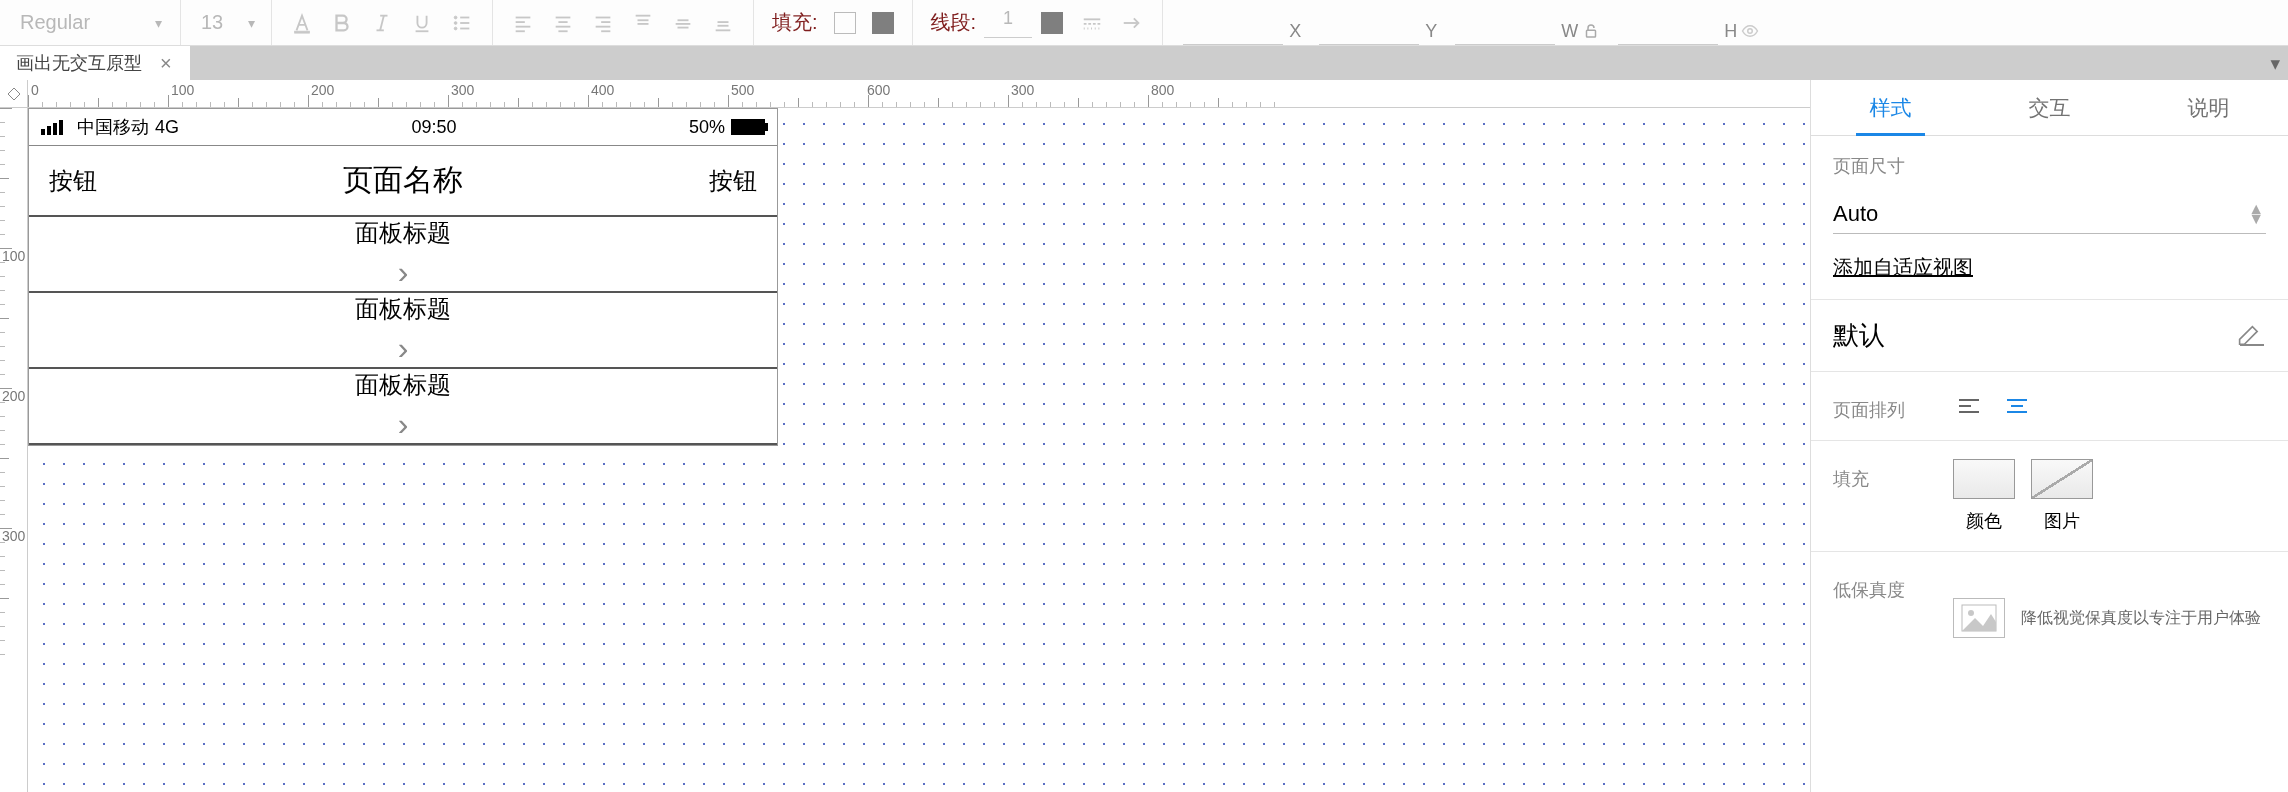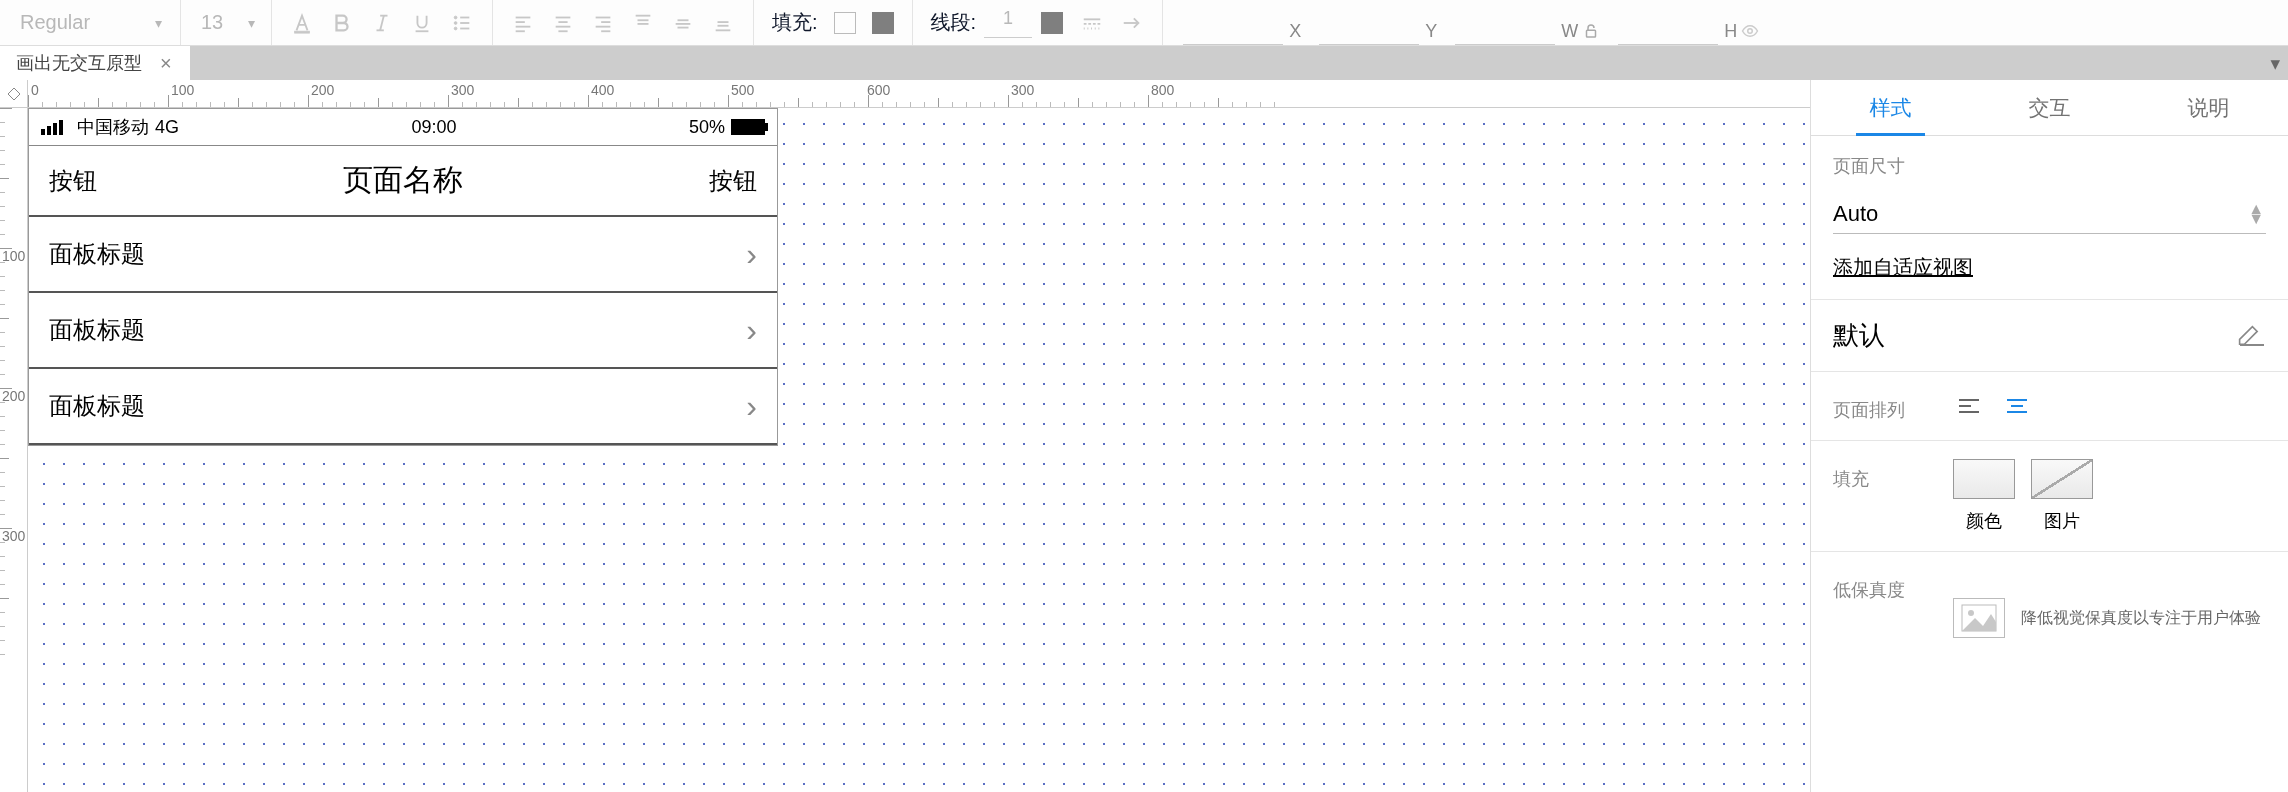--- a/index.html
+++ b/index.html
@@ -7,21 +7,21 @@
 
 
 .toolbar { height: 46px; display: flex; align-items: flex-end; border-bottom: 1px solid #ddd; background: #fdfdfd; }
 .tb-group { display: flex; align-items: center; height: 100%; padding: 0 10px; border-right: 1px solid #e4e4e4; }
 .font-select { width: 160px; height: 34px; display: flex; align-items: center; padding: 0 10px; color: #b8b8b8; font-size: 20px; position: relative; }
 .font-select .caret { position: absolute; right: 8px; font-size: 14px; color: #b8b8b8; }
 .size-select { width: 70px; height: 34px; display: flex; align-items: center; padding: 0 10px; color: #b8b8b8; font-size: 20px; position: relative; }
 .size-select .caret { position: absolute; right: 6px; font-size: 14px; color: #b8b8b8; }
 .tb-btn { width: 36px; height: 36px; display: flex; align-items: center; justify-content: center; color: #c7c7c7; stroke: #c7c7c7; fill: #c7c7c7; margin: 0 2px; }
 .tb-btn svg { width: 22px; height: 22px; }
-.tb-label { color: #0f172a; font-size: 20px; padding: 0 8px; }
+.tb-label { color: #7f1d1d; font-size: 20px; padding: 0 8px; }
 .tb-swatch { width: 22px; height: 22px; border: 1px solid #bbb; margin: 0 8px; }
 .tb-swatch.filled { background: #7f7f7f; border-color: #7f7f7f; }
 .tb-input { width: 48px; height: 30px; border-bottom: 1px solid #ccc; color: #b8b8b8; text-align: center; font-size: 18px; }
 .geom { display: flex; align-items: center; flex: 1; padding: 0 20px; }
 .geom-field { display: flex; align-items: center; margin-right: 18px; }
 .geom-line { width: 100px; border-bottom: 1px solid #ccc; height: 28px; }
 .geom-label { color: #888; font-size: 18px; margin-left: 6px; }
 .small-icon { width: 18px; height: 18px; display: inline-block; }
 
 
@@ -59,21 +59,21 @@
 .statusbar .sb-time { flex:1; text-align:center; }
 .statusbar .sb-right { display:flex; align-items:center; gap:6px; }
 .battery-icon { width: 34px; height: 16px; border: 1px solid #000; position: relative; }
 .battery-icon::after { content:''; position:absolute; right:-4px; top:3px; width:3px; height:8px; background:#000; }
 .battery-icon .fill { background:#000; height:100%; width:100%; }
 
 .navbar { height: 72px; border-top: 1px solid #888; border-bottom: 2px solid #555; display: flex; align-items: center; padding: 0 20px; }
 .navbar .nav-btn { font-size: 24px; }
 .navbar .nav-title { flex:1; text-align:center; font-size: 30px; font-weight: 400; }
 
-.list-item { height: 76px; border-bottom: 2px solid #555; display:flex; align-items:center; padding: 0 20px; }
+.list-item { height: 76px; border-bottom: 2px solid #555; display:flex; align-items:center; padding: 0 20px; flex-direction: column; }
 .list-item .li-title { font-size: 24px; flex:1; }
 .list-item .chev { font-size: 32px; color: #888; }
 
 
 .inspector { width: 478px; border-left: 1px solid #ddd; display:flex; flex-direction:column; background:#fff; }
 .insp-tabs { height: 56px; display:flex; border-bottom:1px solid #ddd; }
 .insp-tab { flex:1; display:flex; align-items:center; justify-content:center; font-size:21px; color:#737373; position:relative; }
 .insp-tab.active { color:#1b87e6; }
 .insp-tab.active::after { content:''; position:absolute; left:28%; right:28%; bottom:-1px; height:3px; background:#1b87e6; }
 .insp-section { padding: 18px 22px; border-bottom:1px solid #e5e5e5; }
@@ -431,21 +431,21 @@
             <div class="sb-left">
               <div class="signal">
                 <span style="height:6px"></span>
                   <span style="height:9px"></span>
                   <span style="height:12px"></span>
                   <span style="height:15px"></span>
               </div>
               <span>中国移动</span>
               <span>4G</span>
             </div>
-            <div class="sb-time">09:00</div>
+            <div class="sb-time">09:50</div>
             <div class="sb-right">
               <span>50%</span>
               <div class="battery-icon">
                   <div class="fill"></div>
                 </div>
             </div>
           </div>
           <div class="navbar">
             <span class="nav-btn">按钮</span>
             <span class="nav-title">页面名称</span>

